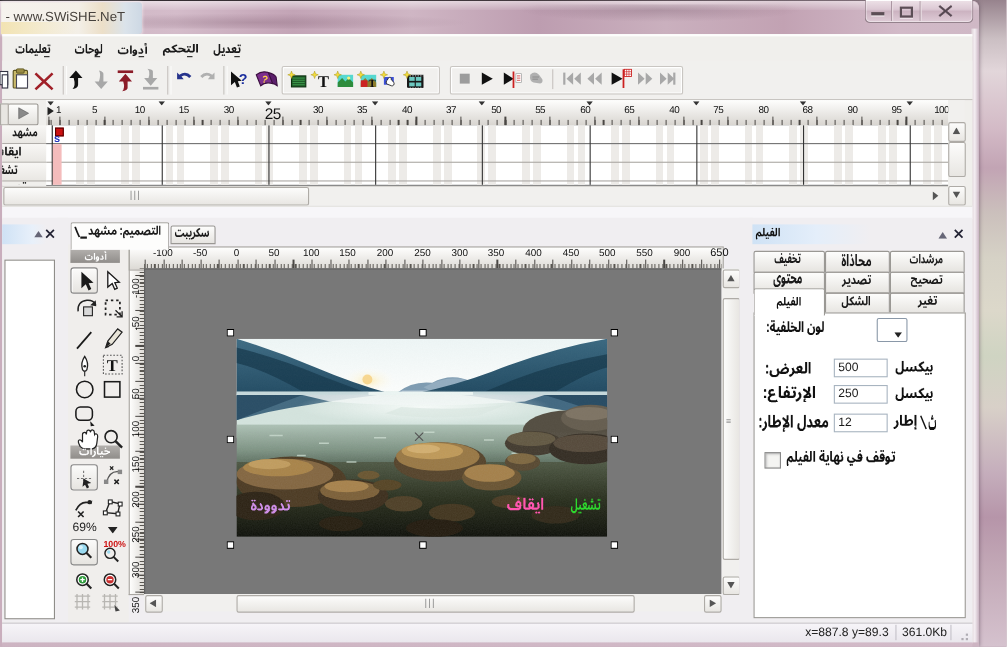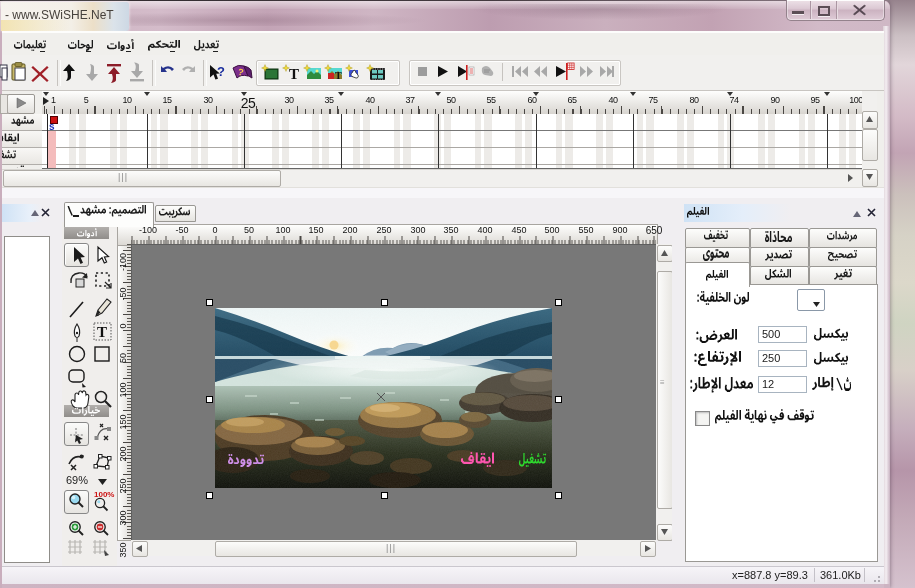--- a/index.html
+++ b/index.html
@@ -146,21 +146,21 @@
 <div class="tx" style="left:329px;top:95px;transform:translateX(-50%);font-size:9px;color:#111;letter-spacing:-0.5px">35</div>
 <div class="tx" style="left:370px;top:95px;transform:translateX(-50%);font-size:9px;color:#111;letter-spacing:-0.5px">40</div>
 <div class="tx" style="left:410px;top:95px;transform:translateX(-50%);font-size:9px;color:#111;letter-spacing:-0.5px">37</div>
 <div class="tx" style="left:451px;top:95px;transform:translateX(-50%);font-size:9px;color:#111;letter-spacing:-0.5px">50</div>
 <div class="tx" style="left:491px;top:95px;transform:translateX(-50%);font-size:9px;color:#111;letter-spacing:-0.5px">55</div>
 <div class="tx" style="left:532px;top:95px;transform:translateX(-50%);font-size:9px;color:#111;letter-spacing:-0.5px">60</div>
 <div class="tx" style="left:572px;top:95px;transform:translateX(-50%);font-size:9px;color:#111;letter-spacing:-0.5px">65</div>
 <div class="tx" style="left:613px;top:95px;transform:translateX(-50%);font-size:9px;color:#111;letter-spacing:-0.5px">40</div>
 <div class="tx" style="left:653px;top:95px;transform:translateX(-50%);font-size:9px;color:#111;letter-spacing:-0.5px">75</div>
 <div class="tx" style="left:694px;top:95px;transform:translateX(-50%);font-size:9px;color:#111;letter-spacing:-0.5px">80</div>
-<div class="tx" style="left:734px;top:95px;transform:translateX(-50%);font-size:9px;color:#111;letter-spacing:-0.5px">74</div>
+<div class="tx" style="left:734px;top:95px;transform:translateX(-50%);font-size:9px;color:#111;letter-spacing:-0.5px">68</div>
 <div class="tx" style="left:775px;top:95px;transform:translateX(-50%);font-size:9px;color:#111;letter-spacing:-0.5px">90</div>
 <div class="tx" style="left:815px;top:95px;transform:translateX(-50%);font-size:9px;color:#111;letter-spacing:-0.5px">95</div>
 <div class="tx" style="left:856px;top:95px;transform:translateX(-50%);font-size:9px;color:#111;letter-spacing:-0.5px">100</div>
 <svg class="ab" style="left:43px;top:97px" width="6" height="8" viewBox="0 0 6 8">
     <path d="M0 0 L6 4 L0 8 Z" fill="#222"></path>
   </svg>
 <svg class="ab" style="left:43px;top:92px" width="6" height="4" viewBox="0 0 6 4">
     <path d="M0 0 L6 0 L3 4 Z" fill="#333"></path>
   </svg>
 <svg class="ab" style="left:144px;top:92px" width="6" height="4" viewBox="0 0 6 4">

